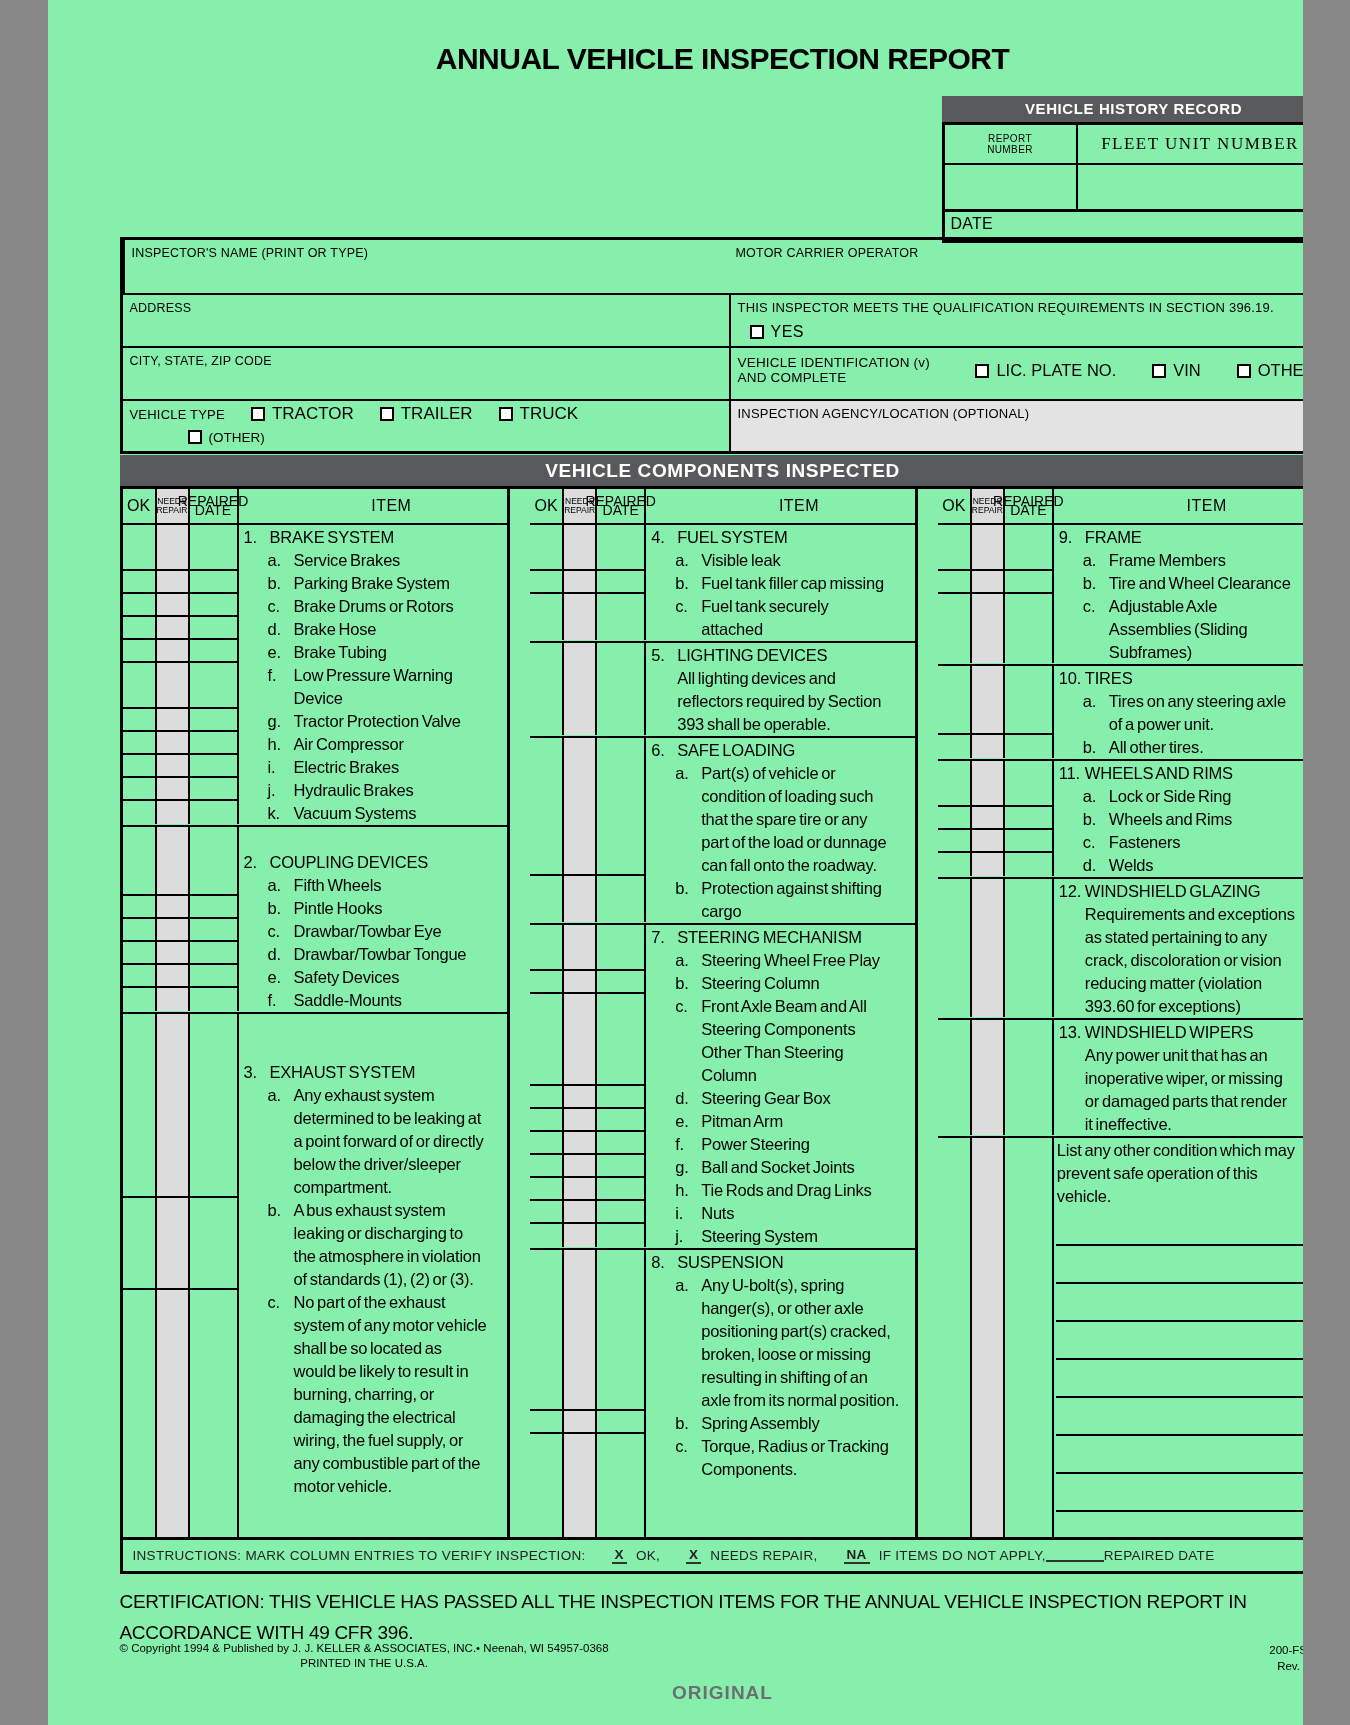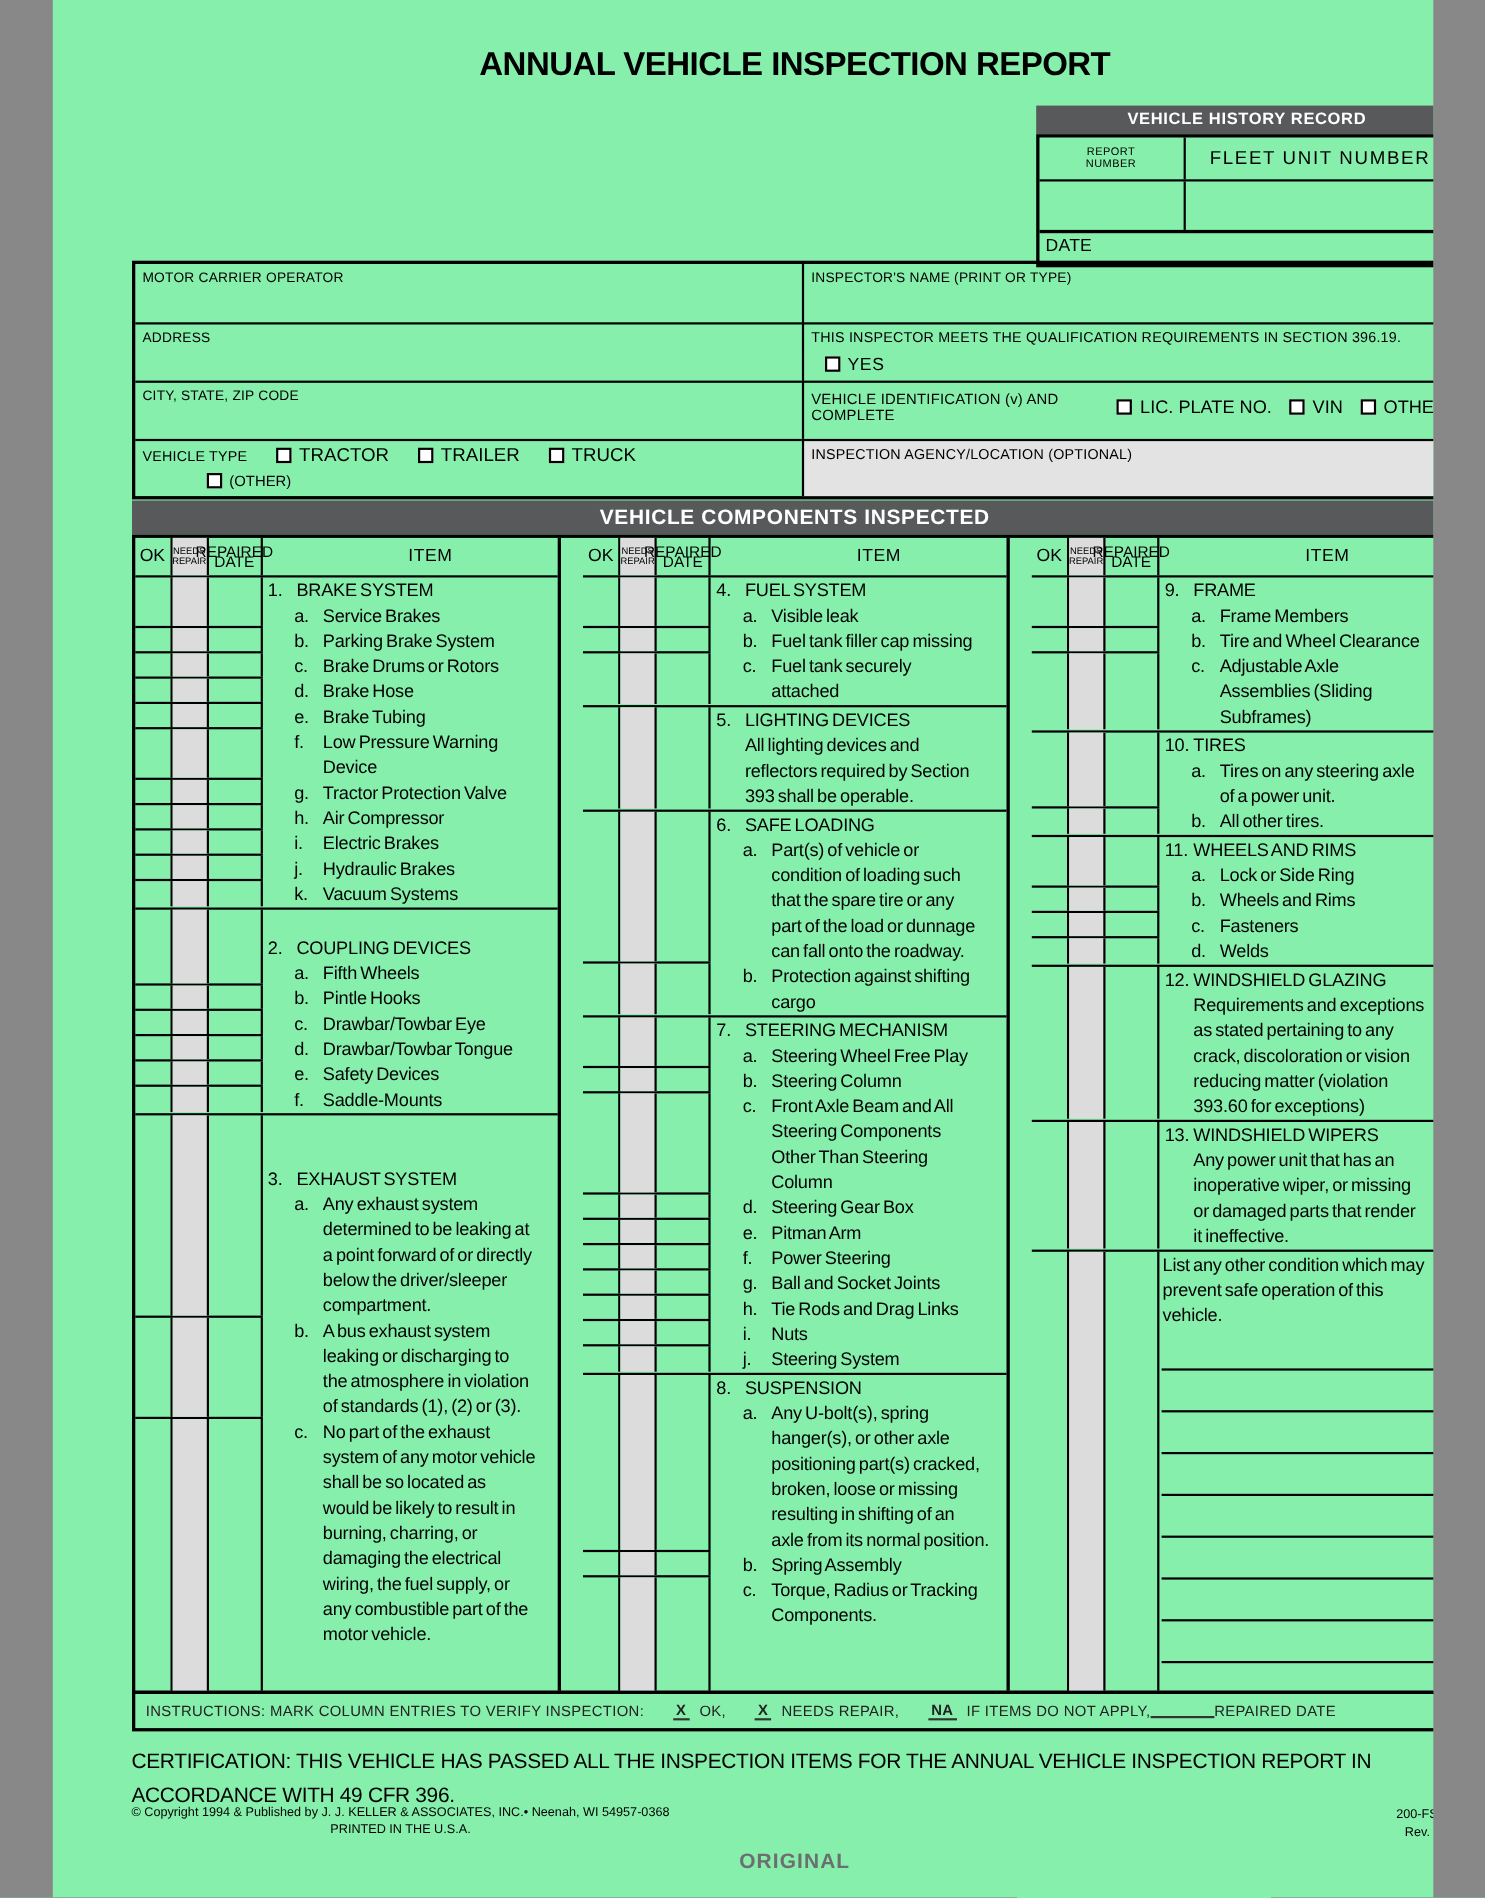--- a/index.html
+++ b/index.html
@@ -14,41 +14,41 @@
   .title { text-align:center; font-size:30px; font-weight:bold; letter-spacing:-0.5px; margin:2px 0 0 0; }
 
   
   .vhr { position:absolute; top:56px; right:0; width:384px; }
   .vhr-bar { background:var(--bar); color:#fff; font-weight:bold; font-size:15px;
              letter-spacing:.6px; text-align:center; height:26px; line-height:26px; }
   .vhr-grid { border:3px solid #000; }
   .vhr-r1 { display:grid; grid-template-columns:133px 1fr; height:38px; }
   .vhr-r1 .c1 { border-right:2px solid #000; display:flex; flex-direction:column; justify-content:center;
                 text-align:center; font-size:10px; line-height:11px; letter-spacing:.4px; }
-  .vhr-r1 .c2 { display:flex; align-items:center; justify-content:center; font-size:17px; letter-spacing:1.5px; }
+  .vhr-r1 .c2 { display:flex; align-items:center; justify-content:center; font-size:17px; letter-spacing:1.5px;font-family:Liberation Serif, serif; }
   .vhr-r2 { display:grid; grid-template-columns:133px 1fr; height:46px; border-top:2px solid #000; }
   .vhr-r2 .c1 { border-right:2px solid #000; }
   .vhr-date { border-top:3px solid #000; height:31px; font-size:16px; letter-spacing:1px; padding:3px 6px; }
 
   
   .carrier { position:absolute; top:197px; left:0; width:1206px; border:3px solid #000;
              display:grid; grid-template-columns:606px 1fr; grid-template-rows:53px 53px 53px 52px; }
   .cc { border-top:2px solid #000; border-left:2px solid #000; padding:3px 7px; position:relative; }
   .cc.r1 { border-top:none; }
   .cc.cl { border-left:none; }
   .lbl { font-size:12.5px; letter-spacing:.2px; }
   .lbl-md { font-size:13px; letter-spacing:.2px; }
   .cb { display:inline-block; width:14px; height:14px; border:2.5px solid #000; margin-right:7px;
         vertical-align:-2px; background:#fff; }
   .opt { white-space:nowrap; }
   .vt-line1 { display:flex; align-items:center; gap:26px; }
   .vt-line2 { margin:6px 0 0 58px; font-size:13.5px; }
   .yes-line { margin:7px 0 0 12px; font-size:16px; letter-spacing:.5px; }
   .vid-row  { display:flex; align-items:center; gap:24px; margin-top:4px; }
-  .vid-opts { display:flex; gap:16px; font-size:16.5px; }
+  .vid-opts { display:flex; gap:36px; font-size:16.5px; }
   .agency { background:var(--agency); height:100%; }
 
   
   .comp-bar { position:absolute; top:415px; left:0; width:1206px; height:31px; line-height:31px;
               background:var(--bar); color:#fff; font-weight:bold; font-size:19px;
               text-align:center; letter-spacing:.6px; }
   .comp-table { position:absolute; top:446px; left:0; width:1206px; height:1054px;
                 border:3px solid #000; display:flex;gap:20px; }
   .group { flex:1; border-right:3px solid #000; display:flex; flex-direction:column; min-width:0; }
   .group:last-child { border-right:none; }
@@ -122,25 +122,25 @@
           <div class="c1"></div>
           <div class="c2"></div>
         </div>
         <div class="vhr-date">
           <span class="lbl" style="font-size:16px;">DATE</span>
         </div>
       </div>
     </div>
 
     <div class="carrier">
+      <div class="cc r1">
+        <span class="lbl">INSPECTOR'S NAME (PRINT OR TYPE)</span>
+      </div>
       <div class="cc r1 cl">
         <span class="lbl">MOTOR CARRIER OPERATOR</span>
-      </div>
-      <div class="cc r1">
-        <span class="lbl">INSPECTOR'S NAME (PRINT OR TYPE)</span>
       </div>
 
       <div class="cc cl">
         <span class="lbl">ADDRESS</span>
       </div>
       <div class="cc">
         <span class="lbl-md">THIS INSPECTOR MEETS THE QUALIFICATION REQUIREMENTS IN SECTION 396.19.</span>
         <div class="yes-line">
           <span class="cb"></span><span>YES</span>
         </div>

